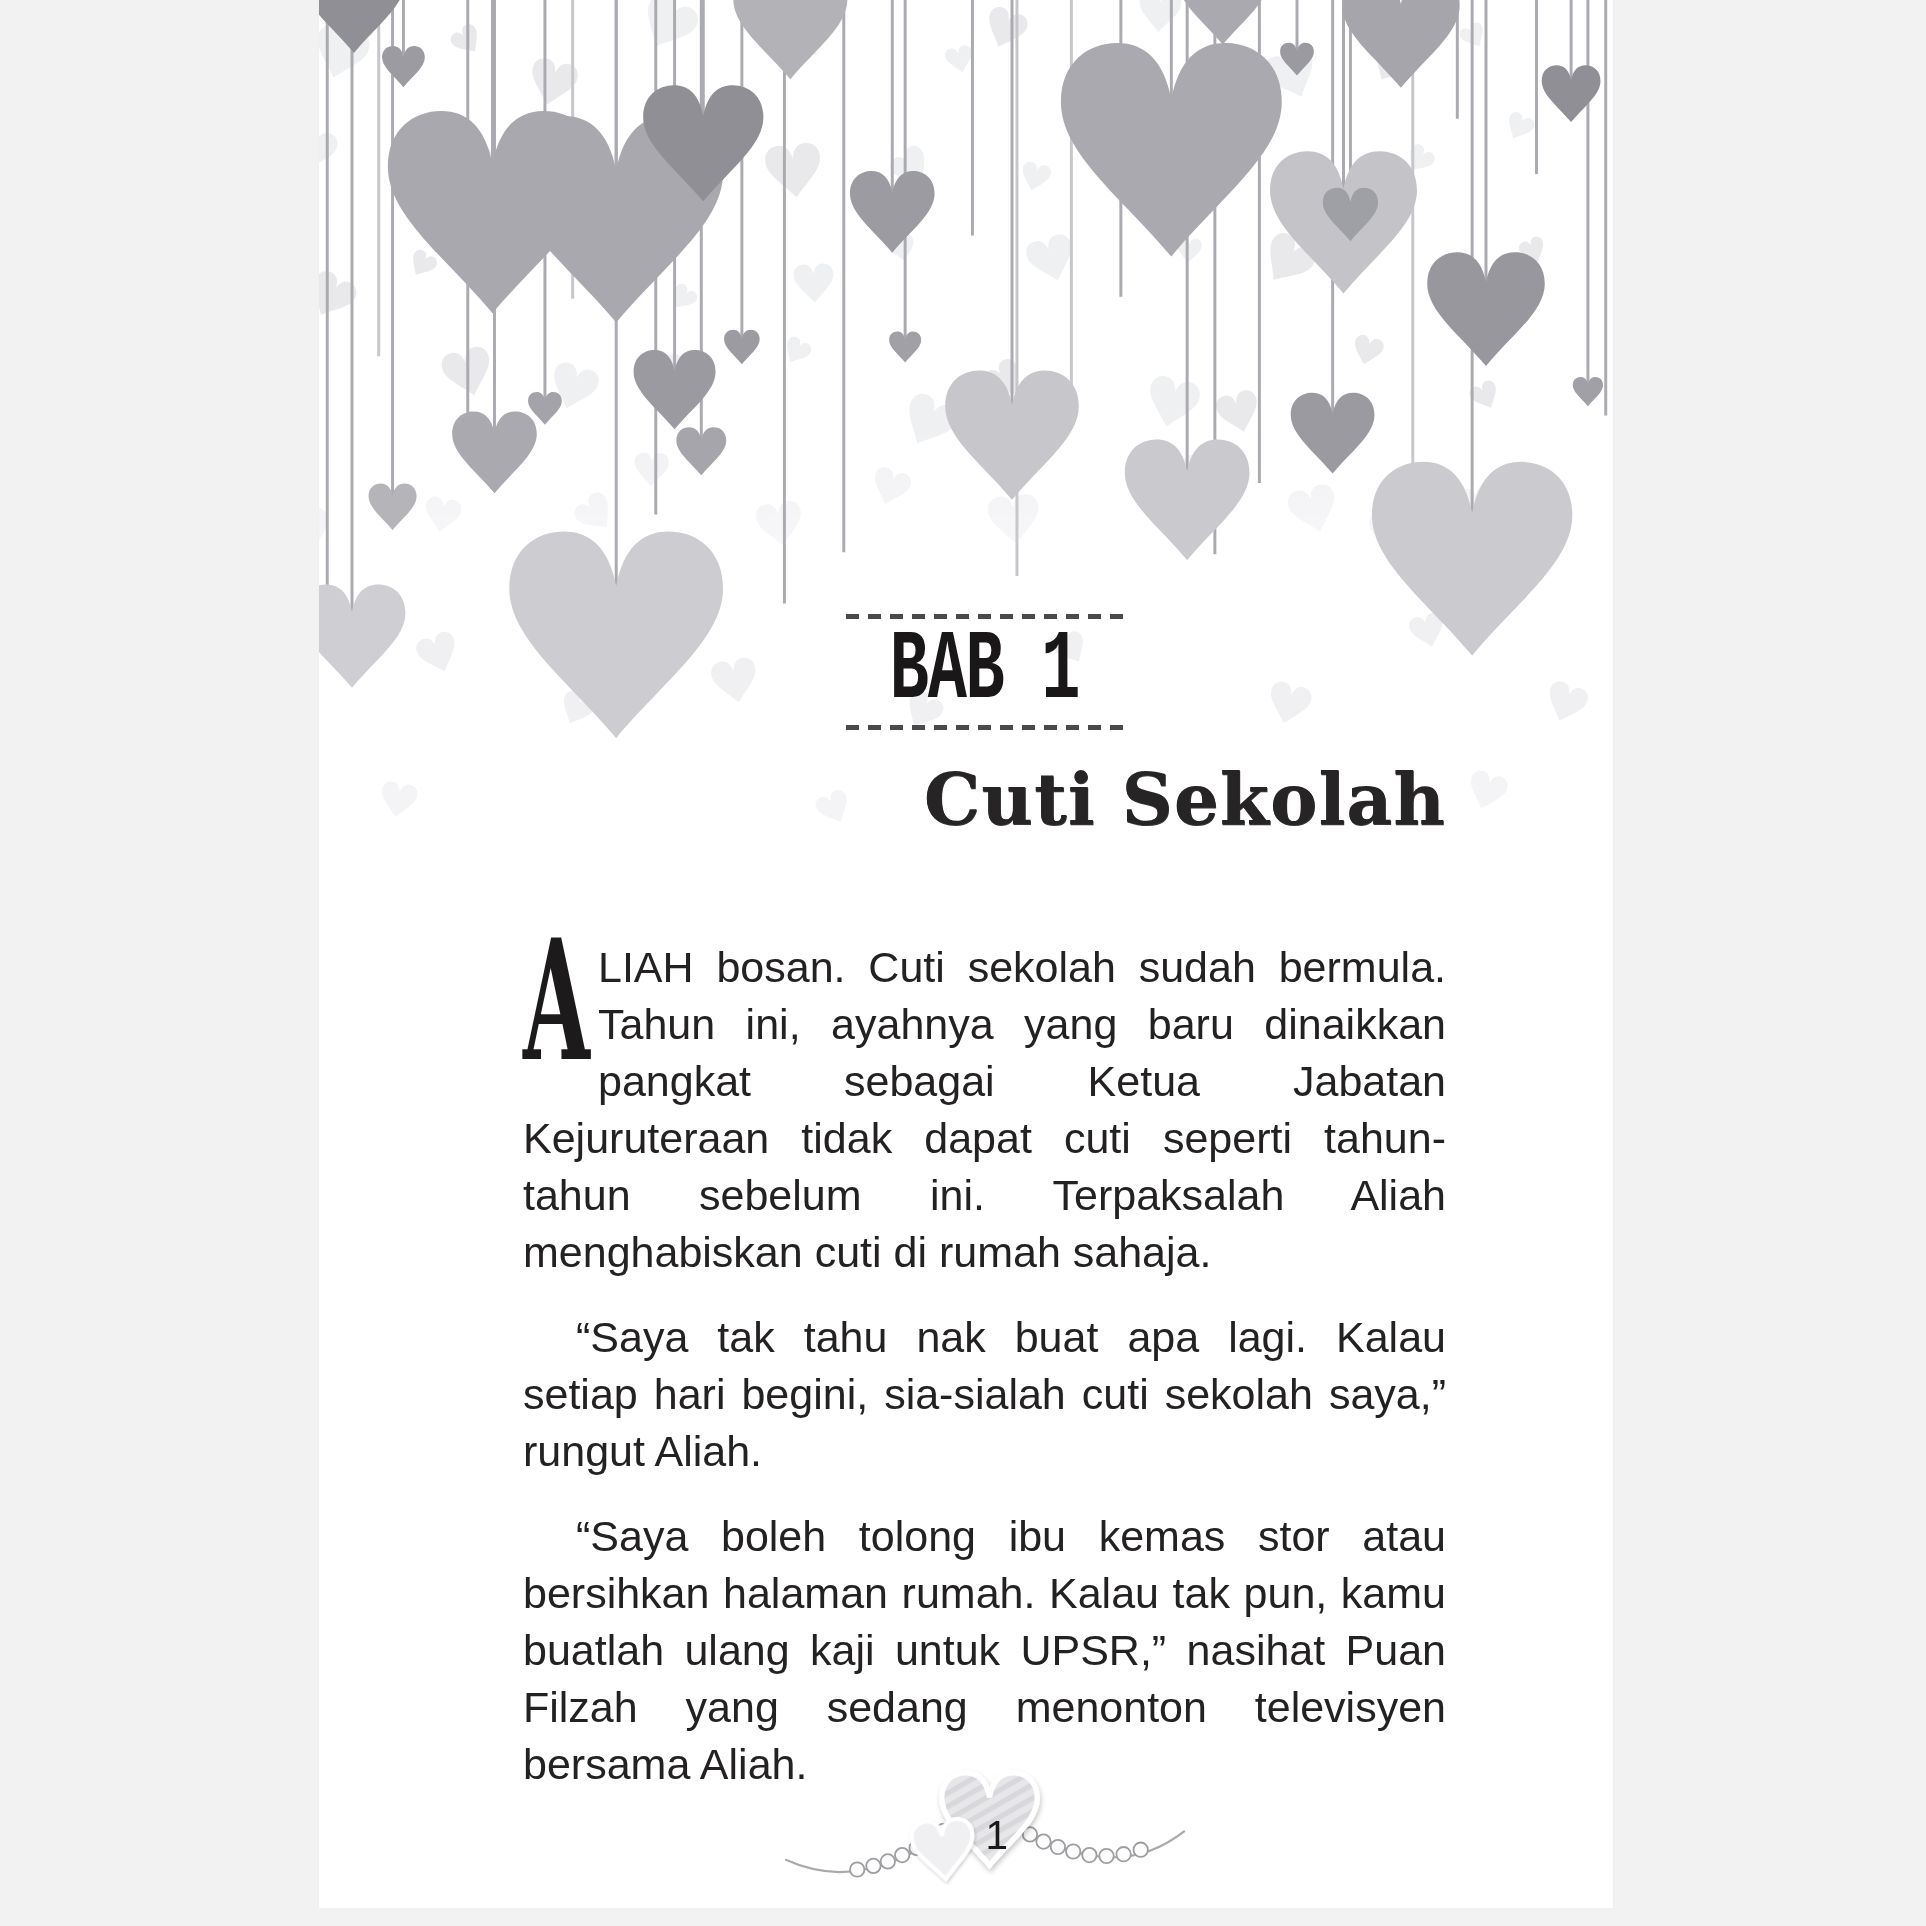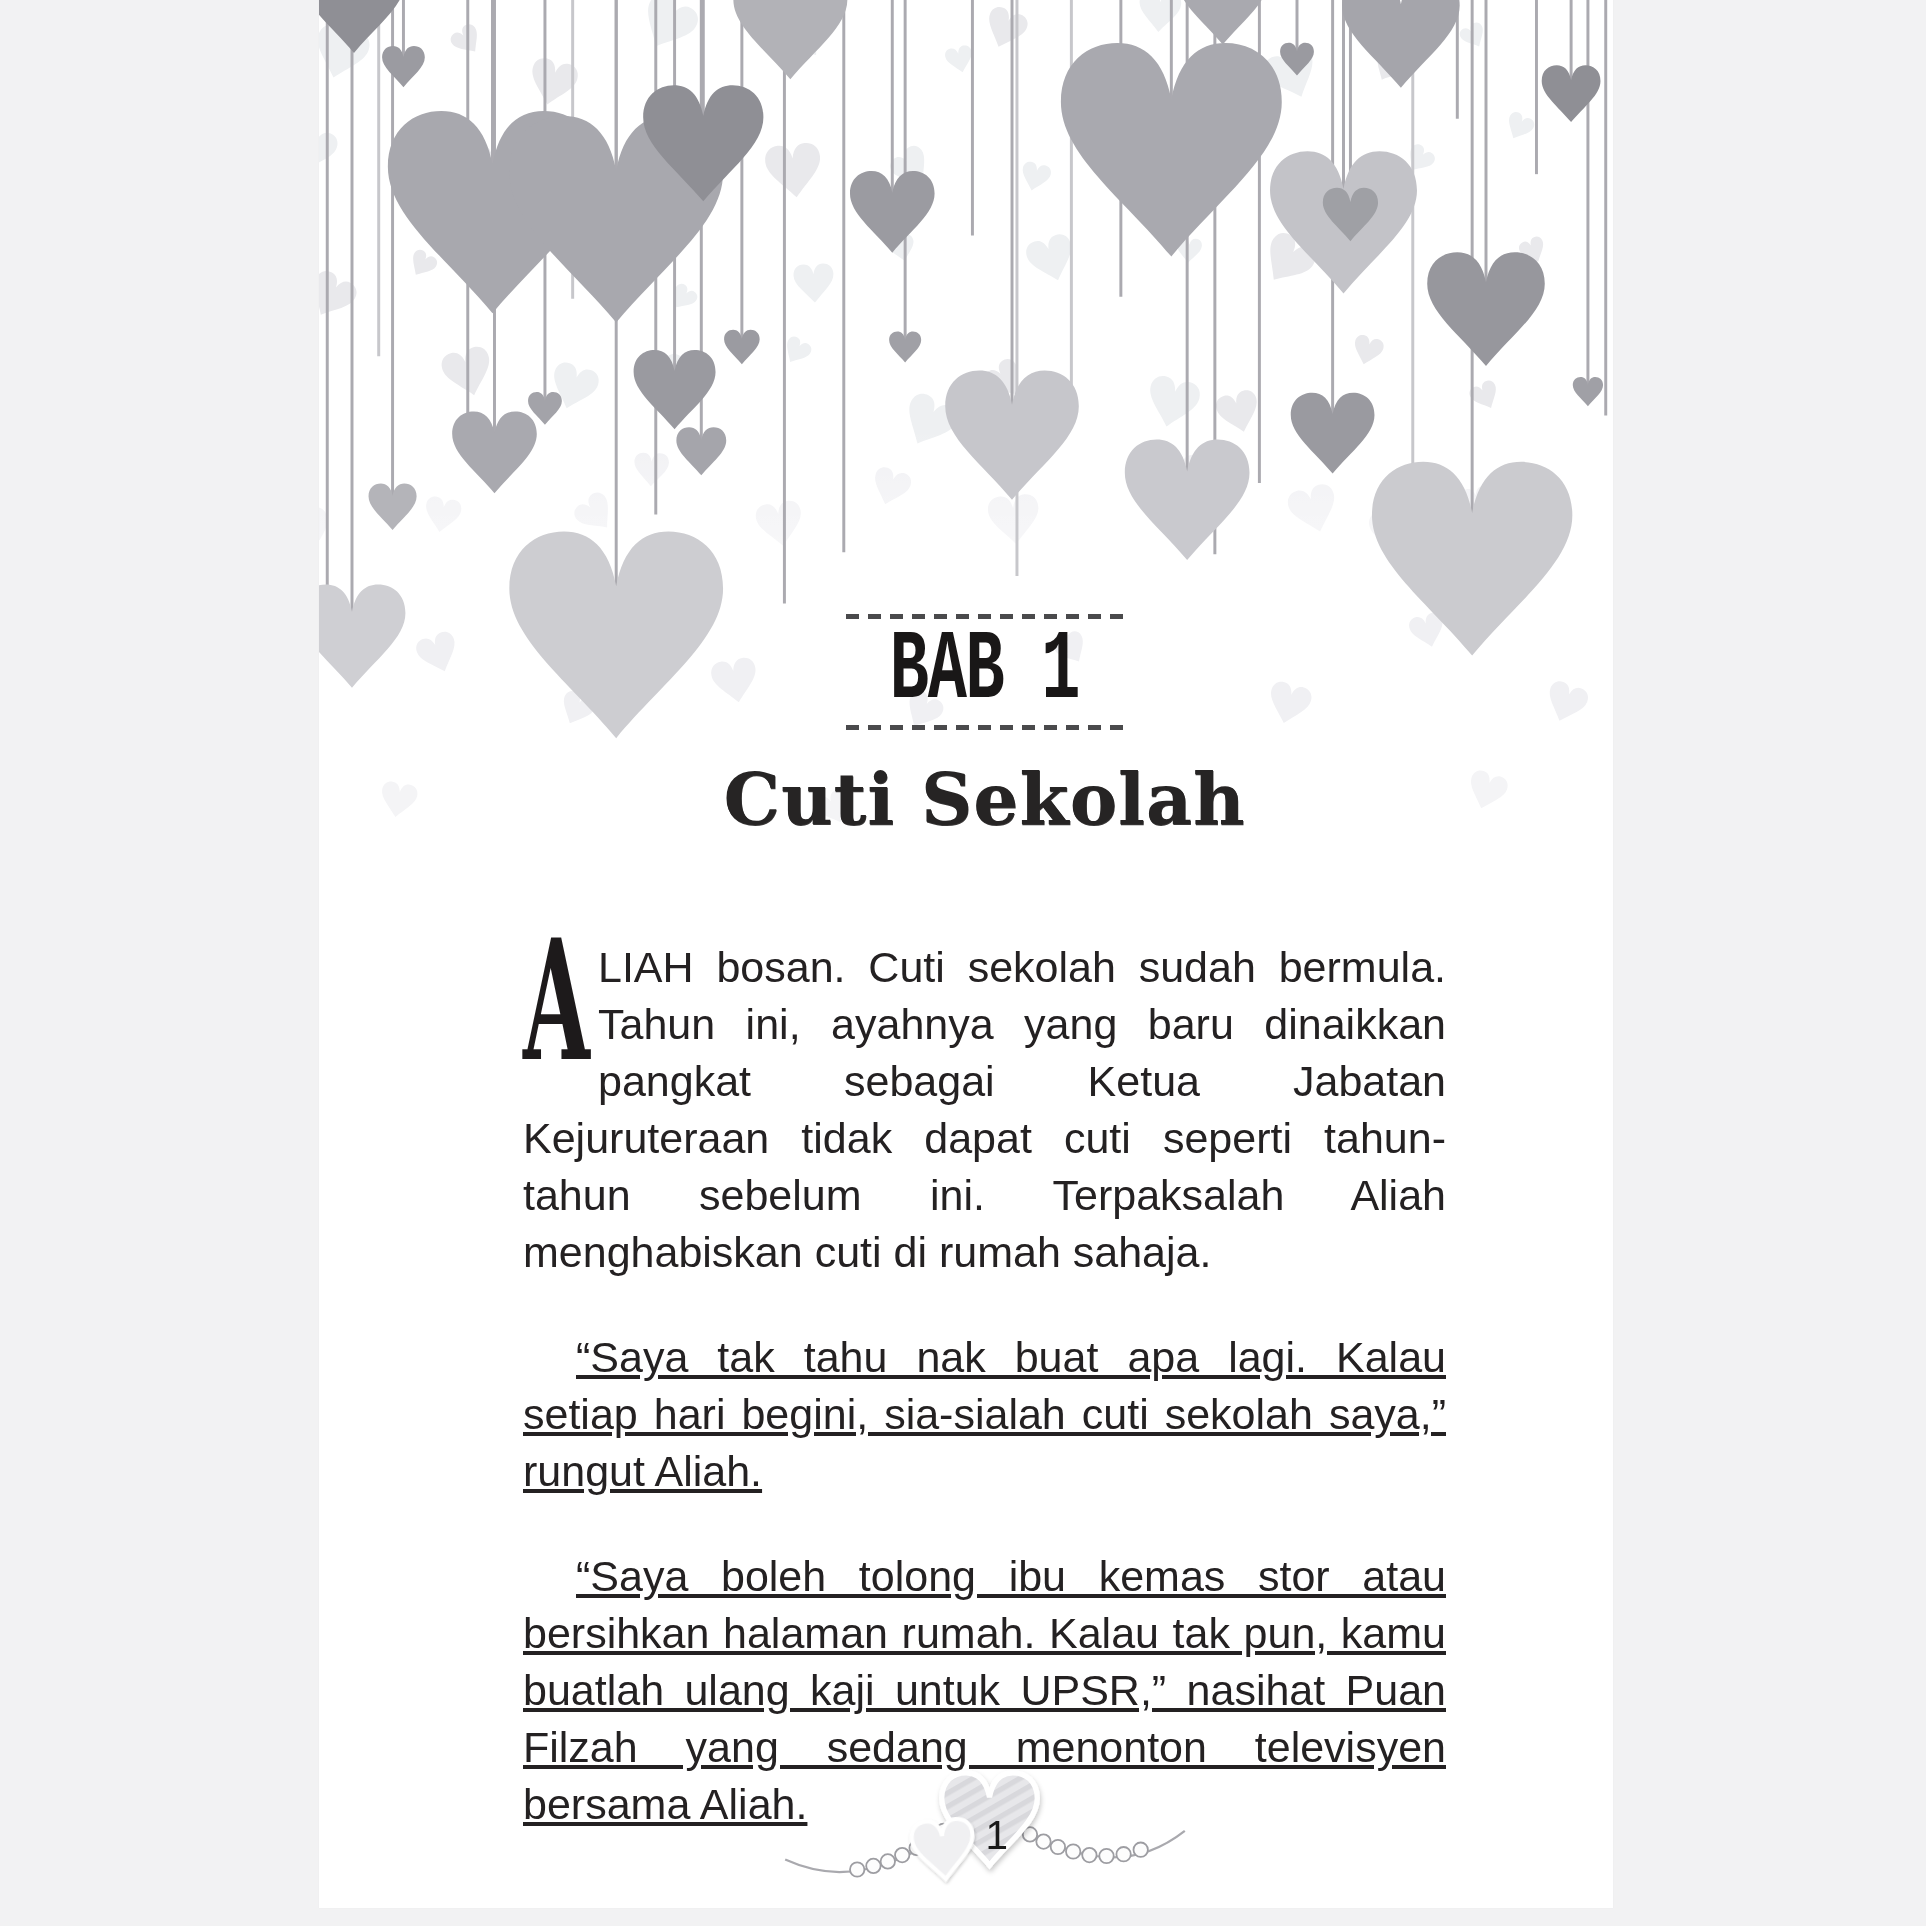--- a/index.html
+++ b/index.html
@@ -35,36 +35,36 @@
     font-weight:700;
     font-size:99px;line-height:75px;
     color:#191717;
     letter-spacing:-2px;
     transform:scaleX(.66);
     transform-origin:center;
     margin:15px 0 16px 0;
   }
   .chapter-title{
     position:absolute;top:764px;left:204px;width:923px;
-    margin:0;text-align:center;
+    margin:0;text-align:right;
     font-family:"DejaVu Serif",serif;
     font-weight:700;
     font-size:71px;line-height:1;
     letter-spacing:1px;
     color:#262424;
     text-shadow:0.5px 0.5px 0 #3a3838;
   }
   .body-text{
     position:absolute;left:204px;top:939px;width:923px;
     font-size:43px;line-height:57px;
     color:#242122;
     text-align:justify;
   }
   .body-text p{margin:0;}
-  .body-text p + p{margin-top:48px;text-indent:53px;text-decoration:underline;}
+  .body-text p + p{margin-top:28px;text-indent:53px;}
   .drop-cap{
     float:left;
     font-family:"DejaVu Serif",serif;
     font-weight:700;
     font-size:166px;line-height:115px;
     width:63px;
     margin:4px 12px 0 0;
     transform:scaleX(.52);
     transform-origin:left center;
     color:#1d1a1b;

